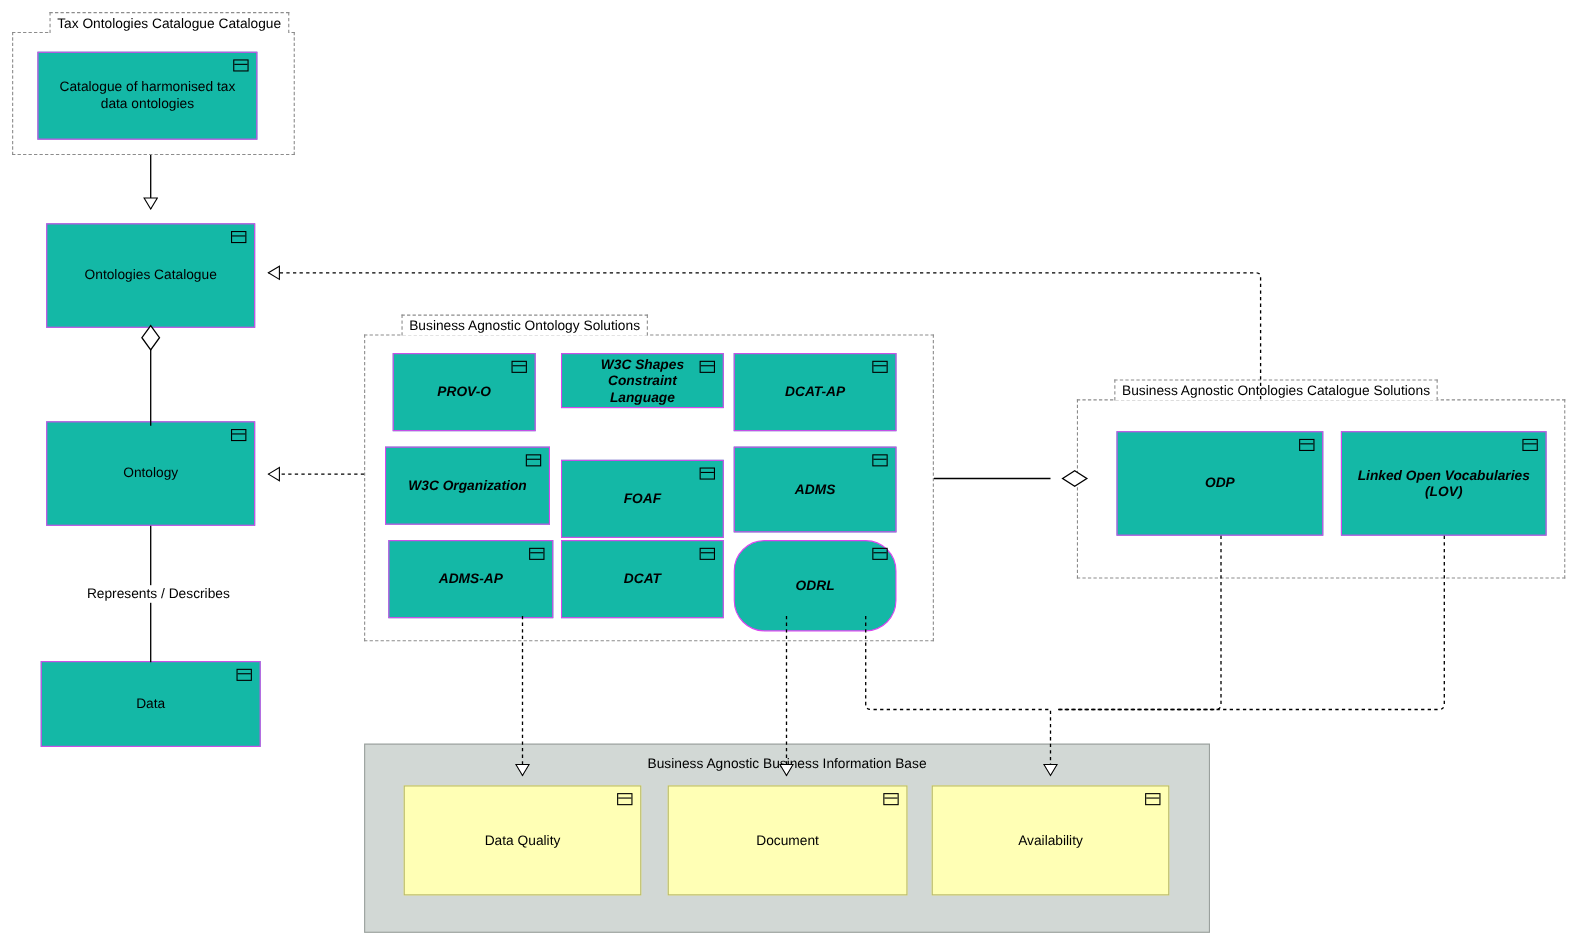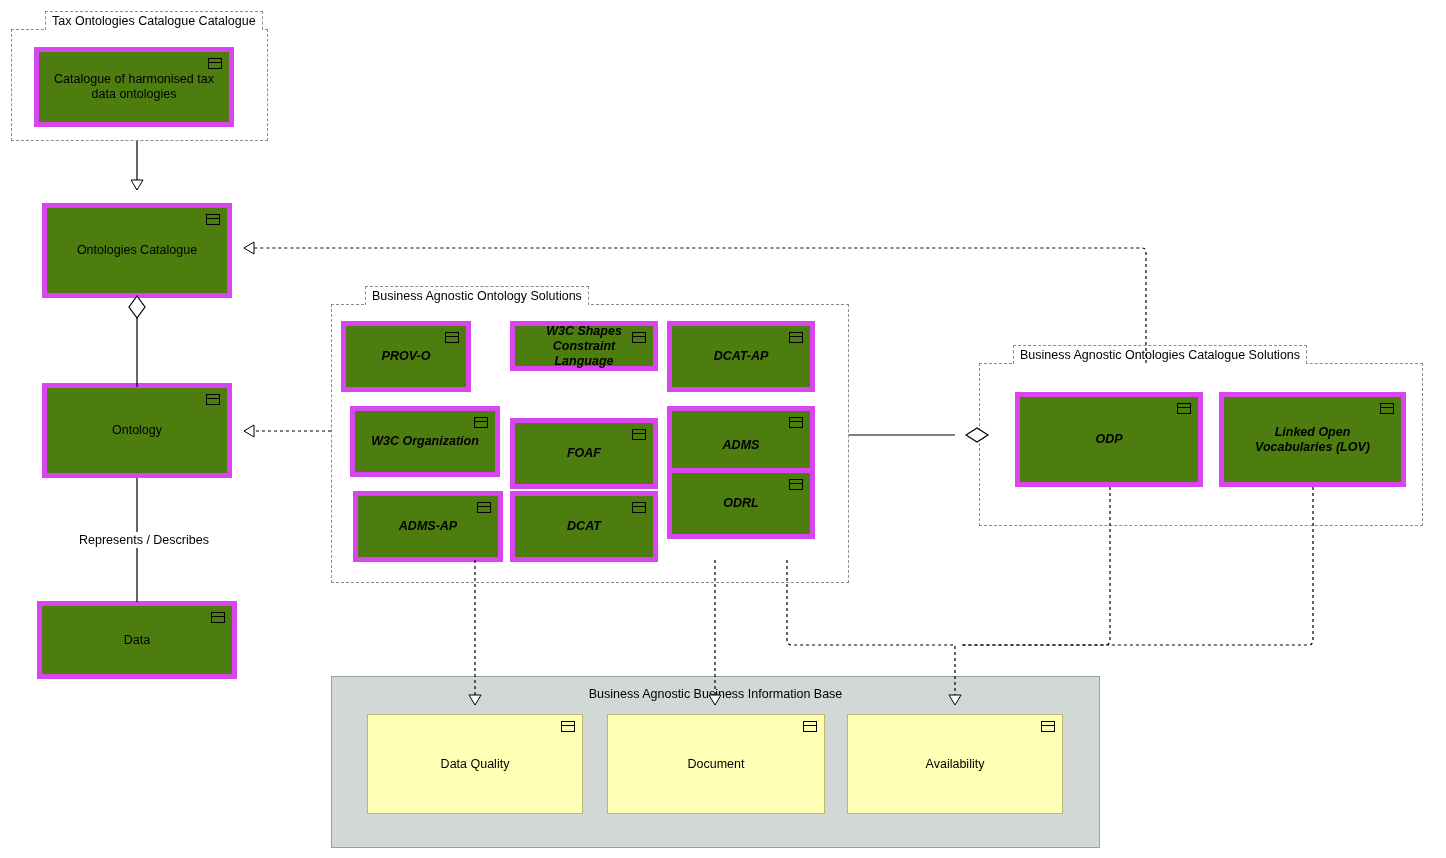--- a/index.html
+++ b/index.html
@@ -62,22 +62,22 @@
     left: 0;
     width: 100%;
     text-align: center;
     font-size: 12.5px;
     color: #000000;
   }
   
   .node {
     position: absolute;
     box-sizing: border-box;
-    border: 5px solid #d946ef;
-    background: #4d7c0f;
+    border: 1px solid #d946ef;
+    background: #14b8a6;
     z-index: 3;
     display: flex;
     align-items: center;
     justify-content: center;
   }
   .node.yellow {
     background: #ffffb5;
     border: 1px solid #b9b96a;
     justify-content: center;
   }
@@ -226,21 +226,21 @@
   <div class="node" style="left:42px; top:383px; width:190px; height:95px;">
     <span class="obj-icon"></span>
     <span class="label">Ontology</span>
   </div>
 
   <div class="node" style="left:37px; top:601px; width:200px; height:78px;">
     <span class="obj-icon"></span>
     <span class="label">Data</span>
   </div>
 
-  <div class="node" style="left:341px; top:321px; width:130px; height:71px;">
+  <div class="node" style="left:357px; top:321px; width:130px; height:71px;">
     <span class="obj-icon"></span>
     <span class="label italic">PROV-O</span>
   </div>
   <div class="node" style="left:510px; top:321px; width:148px; height:50px;">
     <span class="obj-icon"></span>
     <span class="label italic">W3C Shapes Constraint Language</span>
   </div>
   <div class="node" style="left:667px; top:321px; width:148px; height:71px;">
     <span class="obj-icon"></span>
     <span class="label italic">DCAT-AP</span>
@@ -260,21 +260,21 @@
   </div>
 
   <div class="node" style="left:353px; top:491px; width:150px; height:71px;">
     <span class="obj-icon"></span>
     <span class="label italic">ADMS-AP</span>
   </div>
   <div class="node" style="left:510px; top:491px; width:148px; height:71px;">
     <span class="obj-icon"></span>
     <span class="label italic">DCAT</span>
   </div>
-  <div class="node" style="left:667px; top:468px; width:148px; height:71px;">
+  <div class="node" style="left:667px; top:491px; width:148px; height:83px;border-radius:28px;">
     <span class="obj-icon"></span>
     <span class="label italic">ODRL</span>
   </div>
 
   <div class="node" style="left:1015px; top:392px; width:188px; height:95px;">
     <span class="obj-icon"></span>
     <span class="label italic">ODP</span>
   </div>
   <div class="node" style="left:1219px; top:392px; width:187px; height:95px;">
     <span class="obj-icon"></span>

